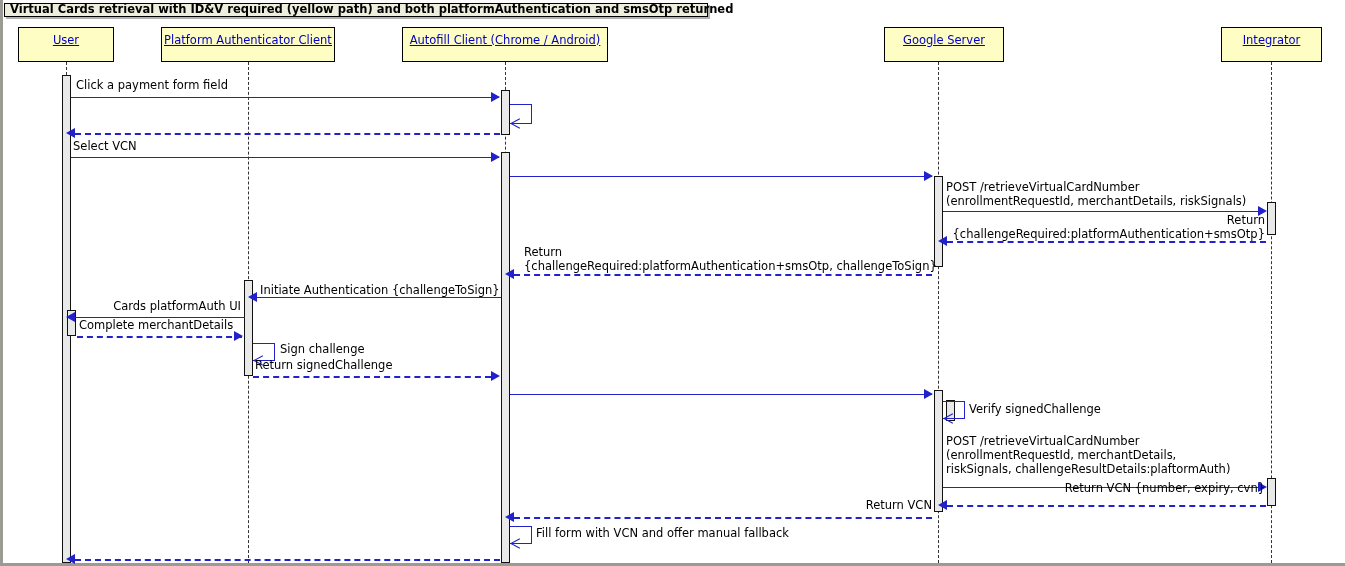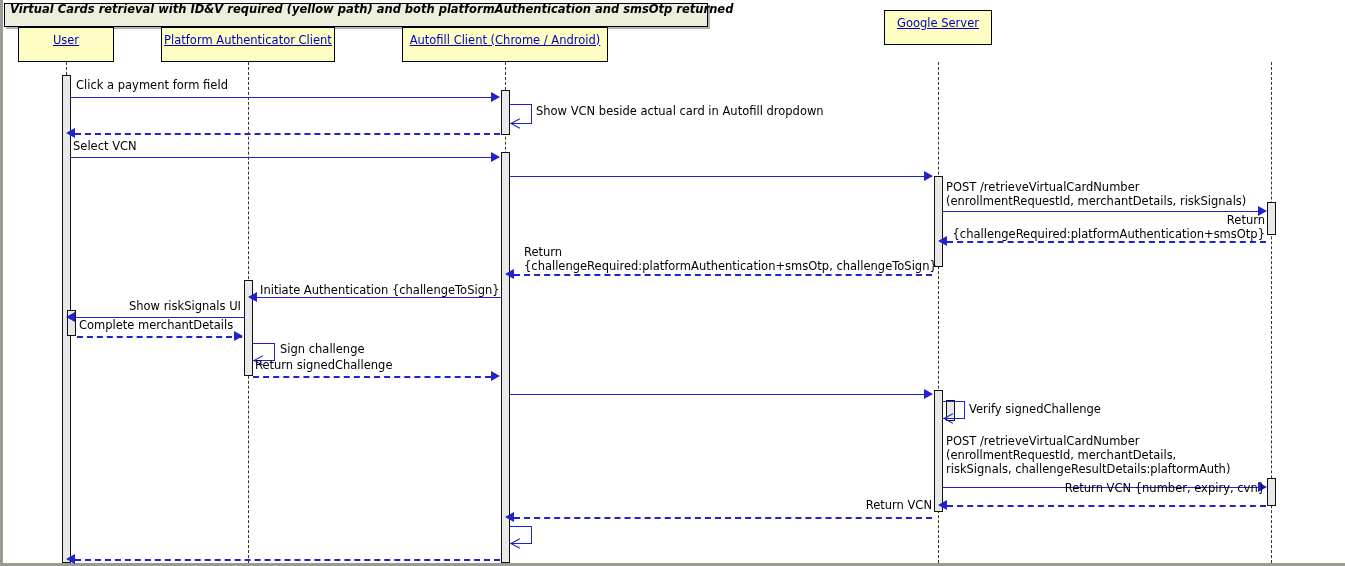--- a/index.html
+++ b/index.html
@@ -4,23 +4,23 @@
 <style>
   html,body{margin:0;padding:0;background:#ffffff;}
   body{font-family:"DejaVu Sans","Liberation Sans",sans-serif;}
   #canvas{position:relative;width:1345px;height:566px;overflow:hidden;background:#ffffff;}
 
   
   .frame-left{position:absolute;left:0;top:0;width:3px;height:566px;background:#9b9b93;}
   .frame-bottom{position:absolute;left:0;bottom:0;width:1345px;height:3px;background:#9b9b93;}
 
   
-  .title-box{position:absolute;left:4px;top:3px;height:24px;background:#eeeedd;
+  .title-box{position:absolute;left:4px;top:3px;height:14px;background:#eeeedd;
              border:1px solid #000000;box-shadow:2px 2px 0 rgba(0,0,0,.30);
-             display:flex;align-items:flex-start;padding:0 5px;box-sizing:border-box;font-style:italic;}
+             display:flex;align-items:center;padding:0 5px;box-sizing:border-box;}
   .title-box span{font-size:11.5px;font-weight:bold;color:#000;white-space:nowrap;line-height:1;}
 
   
   .actor{position:absolute;background:#fdfdc4;border:1px solid #000;
          box-sizing:border-box;display:flex;justify-content:center;padding-top:5px;}
   .actor .nm{font-size:11.5px;color:#0000c0;text-decoration:underline;white-space:nowrap;}
 
   
   .lifeline{position:absolute;width:0;border-left:1px dashed #333;}
 
@@ -60,22 +60,25 @@
 
   <div class="actor" style="left:18px;  top:27px; width:96px;  height:35px;">
     <div class="nm">User</div>
   </div>
   <div class="actor" style="left:161px; top:27px; width:174px; height:35px;text-decoration:underline;">
     <div class="nm">Platform Authenticator Client</div>
   </div>
   <div class="actor" style="left:402px; top:27px; width:206px; height:35px;">
     <div class="nm">Autofill Client (Chrome / Android)</div>
   </div>
-  <div class="actor" style="left:884px; top:10px; width:108px; height:35px;">
+  <div class="actor" style="left:884px; top:27px; width:120px; height:35px;">
     <div class="nm">Google Server</div>
+  </div>
+  <div class="actor" style="left:1221px;top:27px; width:101px; height:35px;">
+    <div class="nm">Integrator</div>
   </div>
 
   <div class="lifeline" style="left:66px;  top:62px;height:501px;"></div>
   <div class="lifeline" style="left:248px; top:62px;height:501px;"></div>
   <div class="lifeline" style="left:505px; top:62px;height:501px;"></div>
   <div class="lifeline" style="left:938px; top:62px;height:501px;"></div>
   <div class="lifeline" style="left:1271px;top:62px;height:501px;"></div>
 
   <div class="act" style="left:62px; top:75px;  height:488px;"></div>
   <div class="act" style="left:67px; top:310px; height:26px;"></div>
@@ -91,21 +94,20 @@
 
   <div class="act" style="left:1267px;top:202px; height:33px;"></div>
   <div class="act" style="left:1267px;top:478px; height:28px;"></div>
 
   <div class="lbl" style="left:76px;top:78px;">Click a payment form field</div>
   <div class="msg" style="left:71px;top:97px;width:428px;"></div>
   <div class="head r" style="left:491px;top:92px;"></div>
 
   <div class="selfloop" style="left:510px;top:104px;width:22px;height:20px;"></div>
   <div class="selfarrow" style="left:511px;top:119px;"></div>
-  <div class="lbl" style="left:536px;top:104px;">Show VCN beside actual card in Autofill dropdown</div>
 
   <div class="msg dash" style="left:75px;top:133px;width:425px;"></div>
   <div class="head l" style="left:66px;top:128px;"></div>
 
   <div class="lbl" style="left:73px;top:139px;">Select VCN</div>
   <div class="msg" style="left:71px;top:157px;width:428px;"></div>
   <div class="head r" style="left:491px;top:152px;"></div>
 
   <div class="msg" style="left:510px;top:176px;width:422px;"></div>
   <div class="head r" style="left:924px;top:171px;"></div>
@@ -122,21 +124,21 @@
 
   <div class="lbl" style="left:524px;top:245px;">Return
 {challengeRequired:platformAuthentication+smsOtp, challengeToSign}</div>
   <div class="msg dash" style="left:514px;top:274px;width:418px;"></div>
   <div class="head l" style="left:505px;top:269px;"></div>
 
   <div class="lbl rgt" style="left:260px;top:283px;width:238px;">Initiate Authentication {challengeToSign}</div>
   <div class="msg" style="left:256px;top:297px;width:245px;"></div>
   <div class="head l" style="left:248px;top:292px;"></div>
 
-  <div class="lbl rgt" style="left:76px;top:299px;width:165px;">Show riskSignals UI</div>
+  <div class="lbl rgt" style="left:76px;top:299px;width:165px;">Cards platformAuth UI</div>
   <div class="msg" style="left:75px;top:317px;width:170px;"></div>
   <div class="head l" style="left:66px;top:312px;"></div>
 
   <div class="lbl" style="left:79px;top:318px;">Complete merchantDetails</div>
   <div class="msg dash" style="left:77px;top:336px;width:165px;"></div>
   <div class="head r" style="left:234px;top:331px;"></div>
 
   <div class="selfloop" style="left:253px;top:343px;width:22px;height:18px;"></div>
   <div class="selfarrow" style="left:254px;top:356px;"></div>
   <div class="lbl" style="left:280px;top:342px;">Sign challenge</div>
@@ -161,17 +163,18 @@
   <div class="lbl rgt" style="left:900px;top:481px;width:365px;">Return VCN {number, expiry, cvn}</div>
   <div class="msg dash" style="left:947px;top:505px;width:319px;"></div>
   <div class="head l" style="left:938px;top:500px;"></div>
 
   <div class="lbl rgt" style="left:700px;top:498px;width:232px;">Return VCN</div>
   <div class="msg dash" style="left:514px;top:517px;width:418px;"></div>
   <div class="head l" style="left:505px;top:512px;"></div>
 
   <div class="selfloop" style="left:510px;top:526px;width:22px;height:18px;"></div>
   <div class="selfarrow" style="left:511px;top:539px;"></div>
+  <div class="lbl" style="left:536px;top:526px;">Fill form with VCN and offer manual fallback</div>
 
   <div class="msg dash" style="left:75px;top:559px;width:425px;"></div>
   <div class="head l" style="left:66px;top:554px;"></div>
 
 </div>
 
 </body></html>

